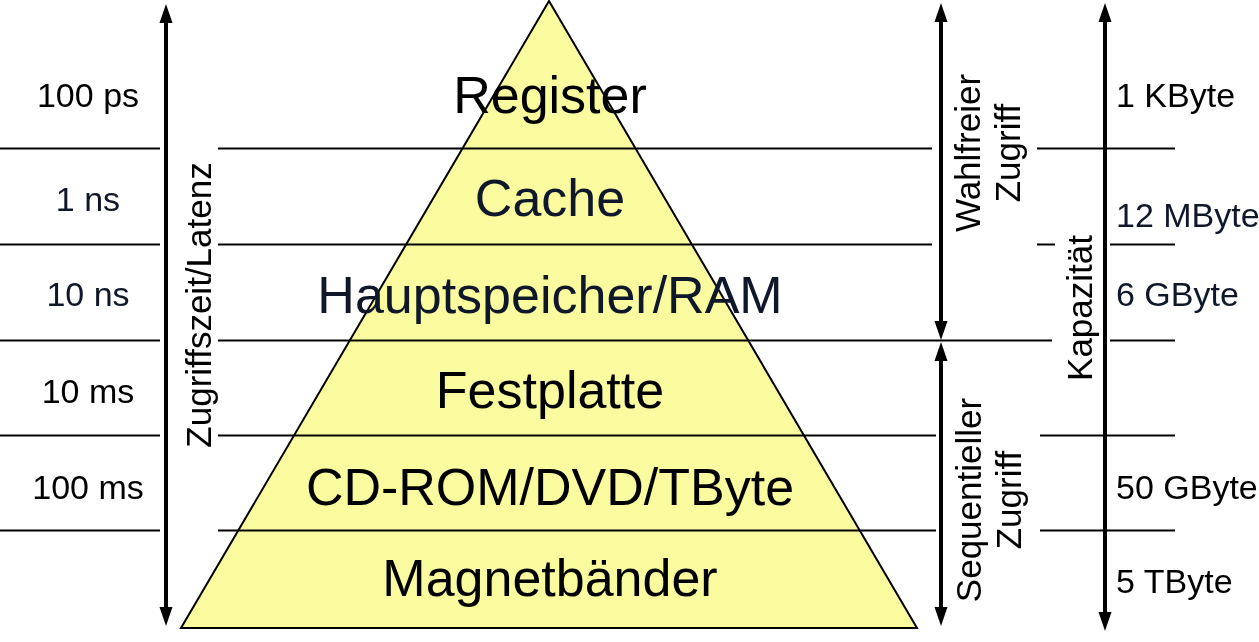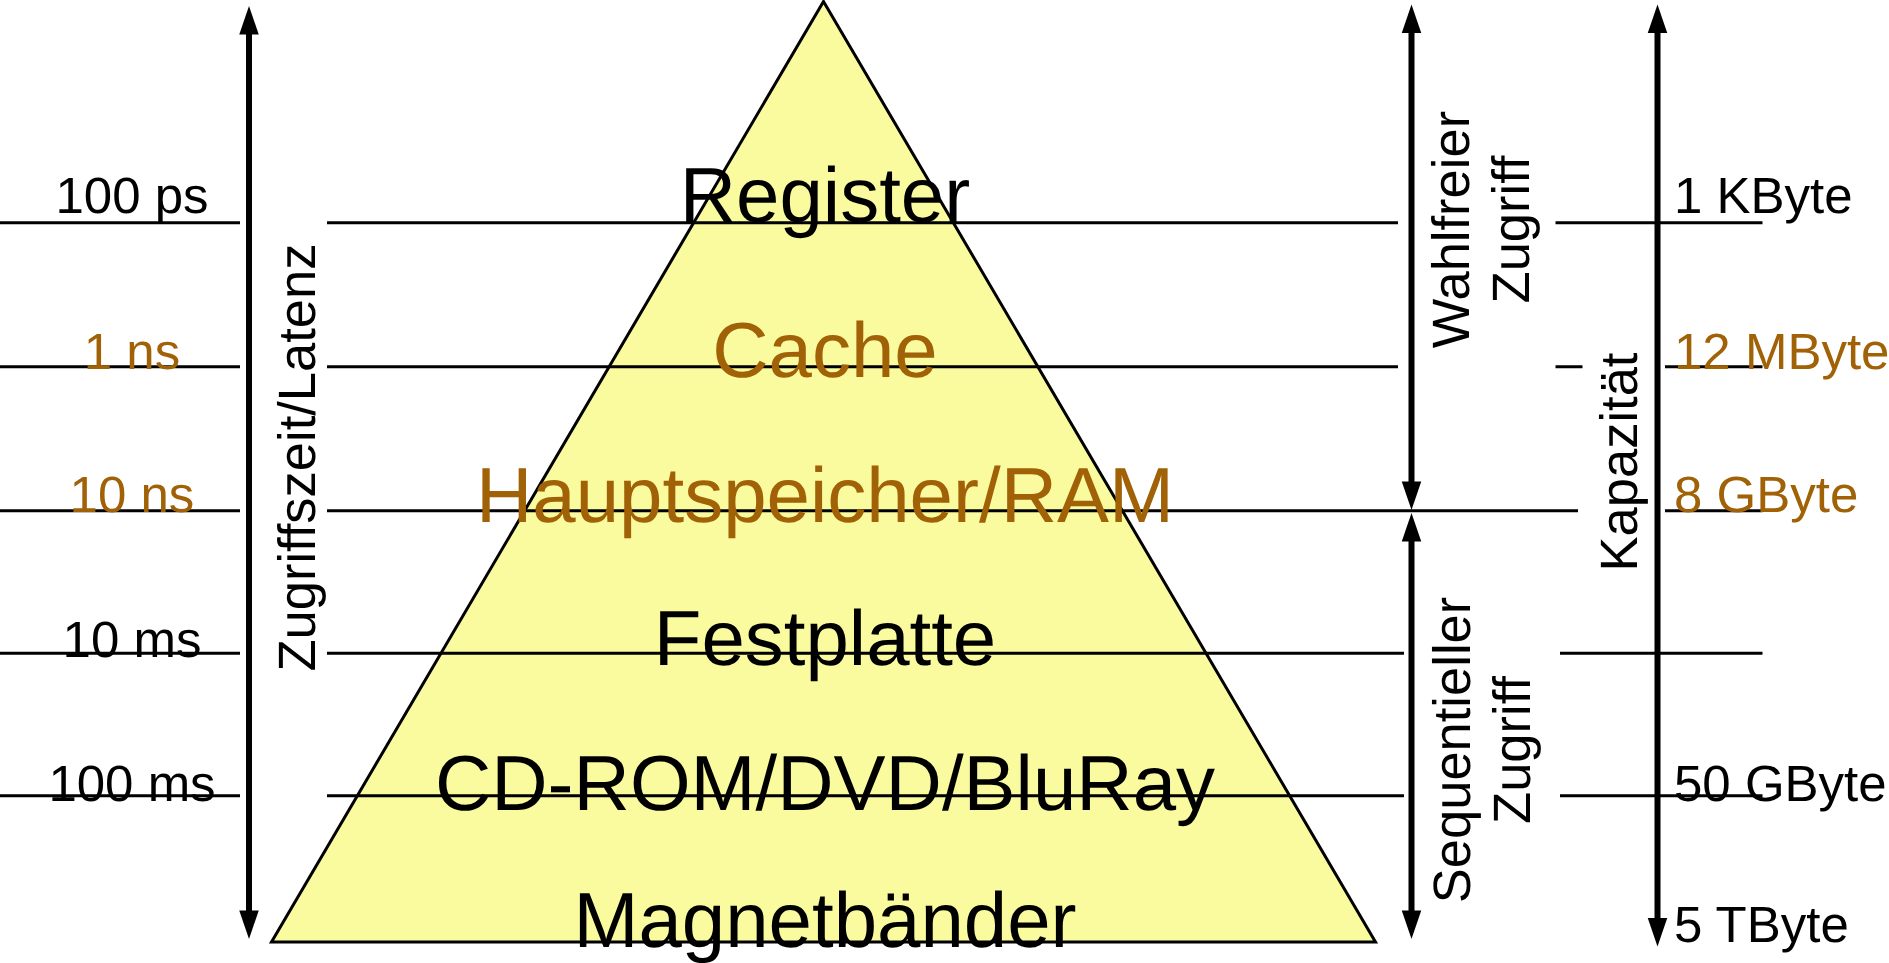--- a/index.html
+++ b/index.html
@@ -15,21 +15,20 @@
   #canvas-svg {
     position: absolute;
     left: 0; top: 0;
     width: 1259px; height: 642px;
   }
   .lbl {
     position: absolute;
     white-space: nowrap;
     line-height: 42px;
     height: 42px;
-    margin-top: 36px;
   }
   .lat-lbl {
     left: 8px;
     width: 160px;
     text-align: center;
     font-size: 34px;
   }
   .cap-lbl {
     left: 1116px;
     text-align: left;
@@ -43,21 +42,21 @@
   }
   .rot-lbl {
     position: absolute;
     transform: translate(-50%, -50%) rotate(-90deg);
     font-size: 35px;
     white-space: nowrap;
     text-align: center;
     line-height: 40px;
   }
   .rot-lbl span { display: block; }
-  .c-blue { color: #a16207; }
+  .c-blue { color: #0f172a; }
   .c-black { color: #000000; }
 </style>
 </head>
 <body>
 
 <div id="stage">
 
   <svg id="canvas-svg" viewBox="0 0 1259 642" xmlns="http://www.w3.org/2000/svg">
 
     <polygon points="549,1 917,628 181,628" fill="#fafa9e" stroke="#000000" stroke-width="2"></polygon>
@@ -96,26 +95,26 @@
   <div class="lbl lat-lbl c-black" style="top:74px">100 ps</div>
   <div class="lbl lat-lbl c-blue" style="top:178px">1 ns</div>
   <div class="lbl lat-lbl c-blue" style="top:273px">10 ns</div>
   <div class="lbl lat-lbl c-black" style="top:370px">10 ms</div>
   <div class="lbl lat-lbl c-black" style="top:466px">100 ms</div>
 
   <div class="lbl lvl-lbl c-black" style="top:74px">Register</div>
   <div class="lbl lvl-lbl c-blue" style="top:177px">Cache</div>
   <div class="lbl lvl-lbl c-black" style="top:369px">Festplatte</div>
   <div class="lbl lvl-lbl c-blue" style="top:274px">Hauptspeicher/RAM</div>
-  <div class="lbl lvl-lbl c-black" style="top:466px">CD-ROM/DVD/BluRay</div>
+  <div class="lbl lvl-lbl c-black" style="top:466px">CD-ROM/DVD/TByte</div>
   <div class="lbl lvl-lbl c-black" style="top:557px">Magnetbänder</div>
 
   <div class="lbl cap-lbl c-black" style="top:74px">1 KByte</div>
-  <div class="lbl cap-lbl c-blue" style="top:178px">12 MByte</div>
-  <div class="lbl cap-lbl c-blue" style="top:273px">8 GByte</div>
+  <div class="lbl cap-lbl c-blue" style="top:194px">12 MByte</div>
+  <div class="lbl cap-lbl c-blue" style="top:273px">6 GByte</div>
   <div class="lbl cap-lbl c-black" style="top:466px">50 GByte</div>
   <div class="lbl cap-lbl c-black" style="top:560px">5 TByte</div>
 
   <div class="rot-lbl c-black" style="left:199px; top:305px">Zugriffszeit/Latenz</div>
 
   <div class="rot-lbl c-black" style="left:988px; top:153px">
     <span>Wahlfreier</span>
     <span>Zugriff</span>
   </div>
 

